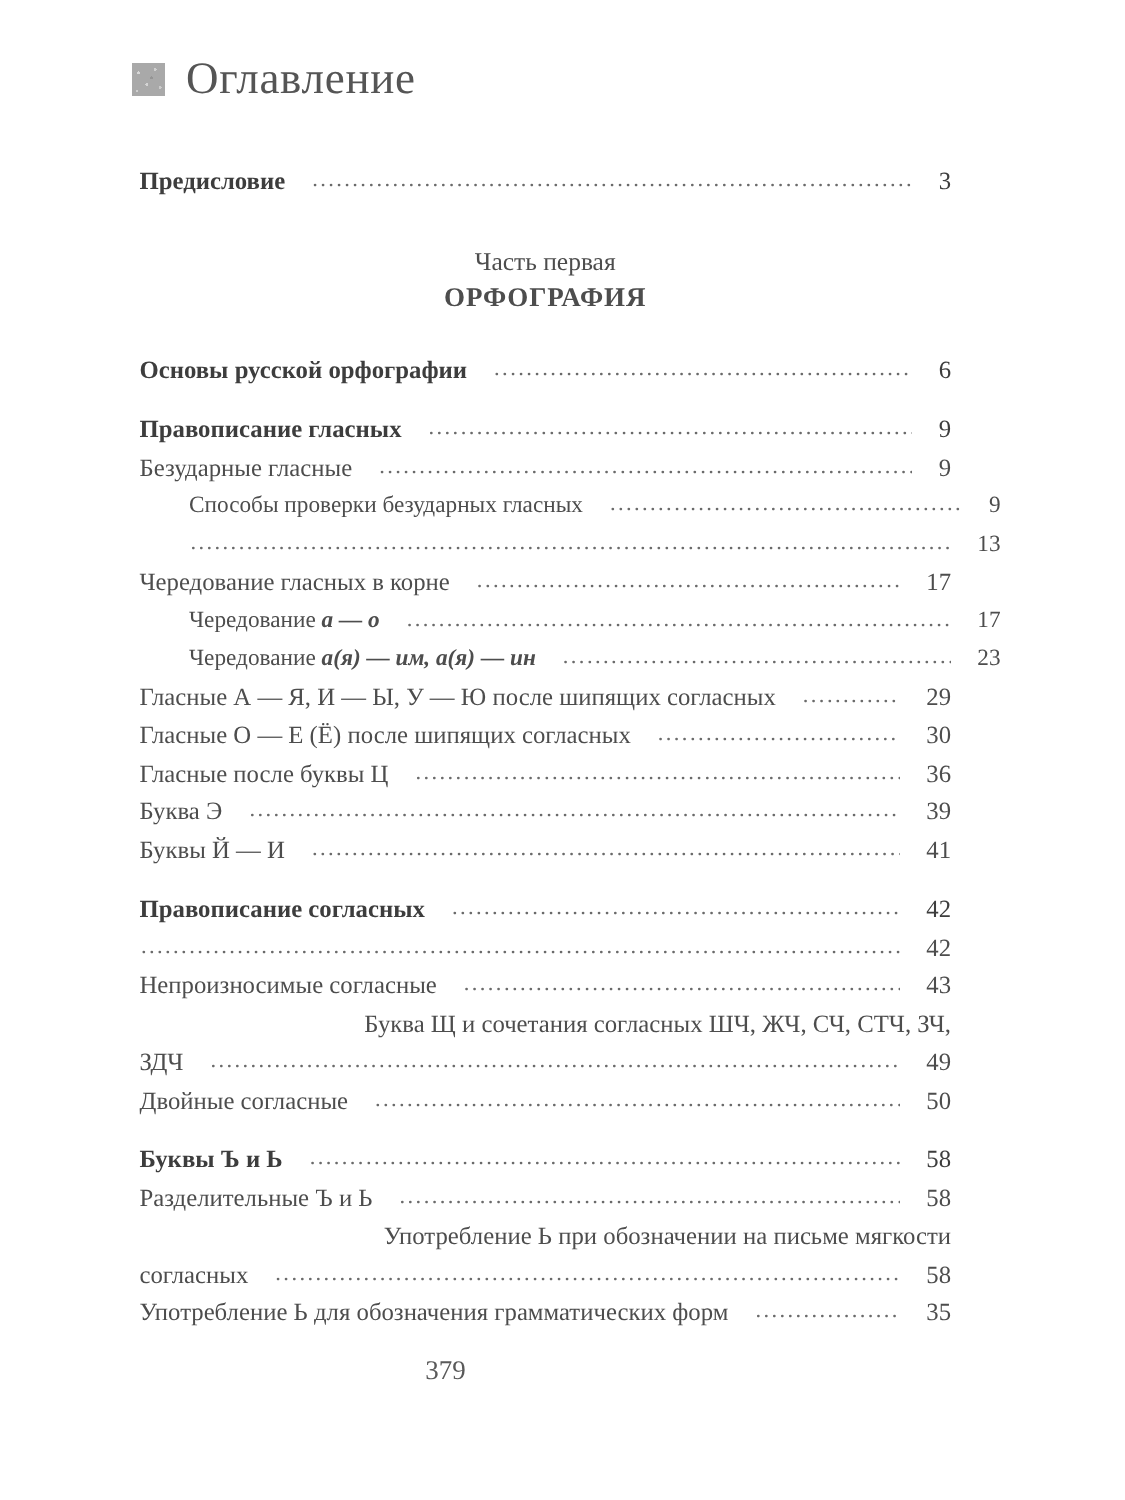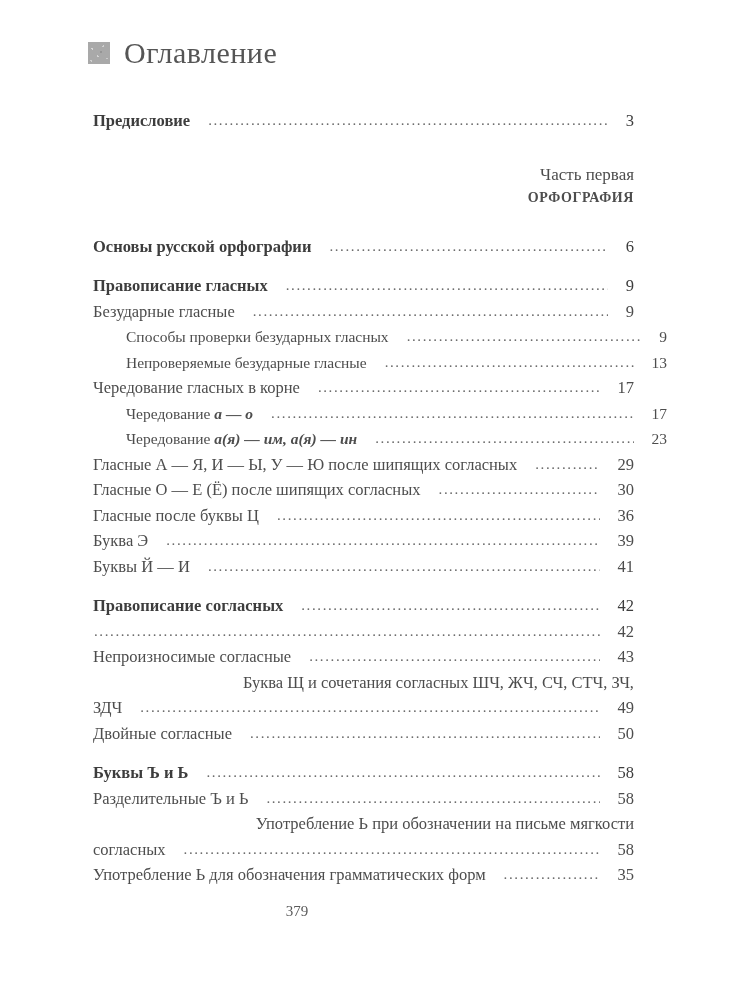--- a/index.html
+++ b/index.html
@@ -105,47 +105,47 @@
   
   .entry-wrap {
     font-size: 16.5px;
     line-height: 25.5px;
     color: #4d4d4d;
   }
   .entry-wrap .firstline { display: block; white-space: nowrap; text-align: right; }
 
   
   .part {
-    text-align: right;
+    text-align: center;
     margin-top: 30px;
     margin-bottom: 24px;
     color: #4d4d4d;
   }
   .part .part-sub {
     font-size: 17px;
     line-height: 22px;
     font-weight: 400;
   }
   .part .part-main {
-    font-size: 14px;
+    font-size: 18px;
     line-height: 24px;
     font-weight: 700;
     letter-spacing: .6px;
   }
 
   .ital { font-style: italic; font-weight: 700; }
 
   
   .folio {
     position: absolute;
     left: 0;
     top: 903px;
     width: 594px;
     text-align: center;
-    font-size: 15px;
+    font-size: 18px;
     color: #5a5a5a;
   }
 </style>
 </head>
 <body>
 
 <div class="page">
 
   <div class="title-row">
     <span class="title-bullet"></span>
@@ -180,21 +180,20 @@
           <span class="label">Безударные гласные</span>
           <span class="leader"></span>
           <span class="pageno">9</span>
         </div>
         <div class="entry e-sub">
           <span class="label">Способы проверки безударных гласных</span>
           <span class="leader"></span>
           <span class="pageno">9</span>
         </div>
         <div class="entry e-sub">
-          <span class="label">Непроверяемые безударные гласные</span>
           <span class="leader"></span>
           <span class="pageno">13</span>
         </div>
         <div class="entry">
           <span class="label">Чередование гласных в корне</span>
           <span class="leader"></span>
           <span class="pageno">17</span>
         </div>
         <div class="entry e-sub">
           <span class="label">Чередование <span class="ital">а — о</span></span>

